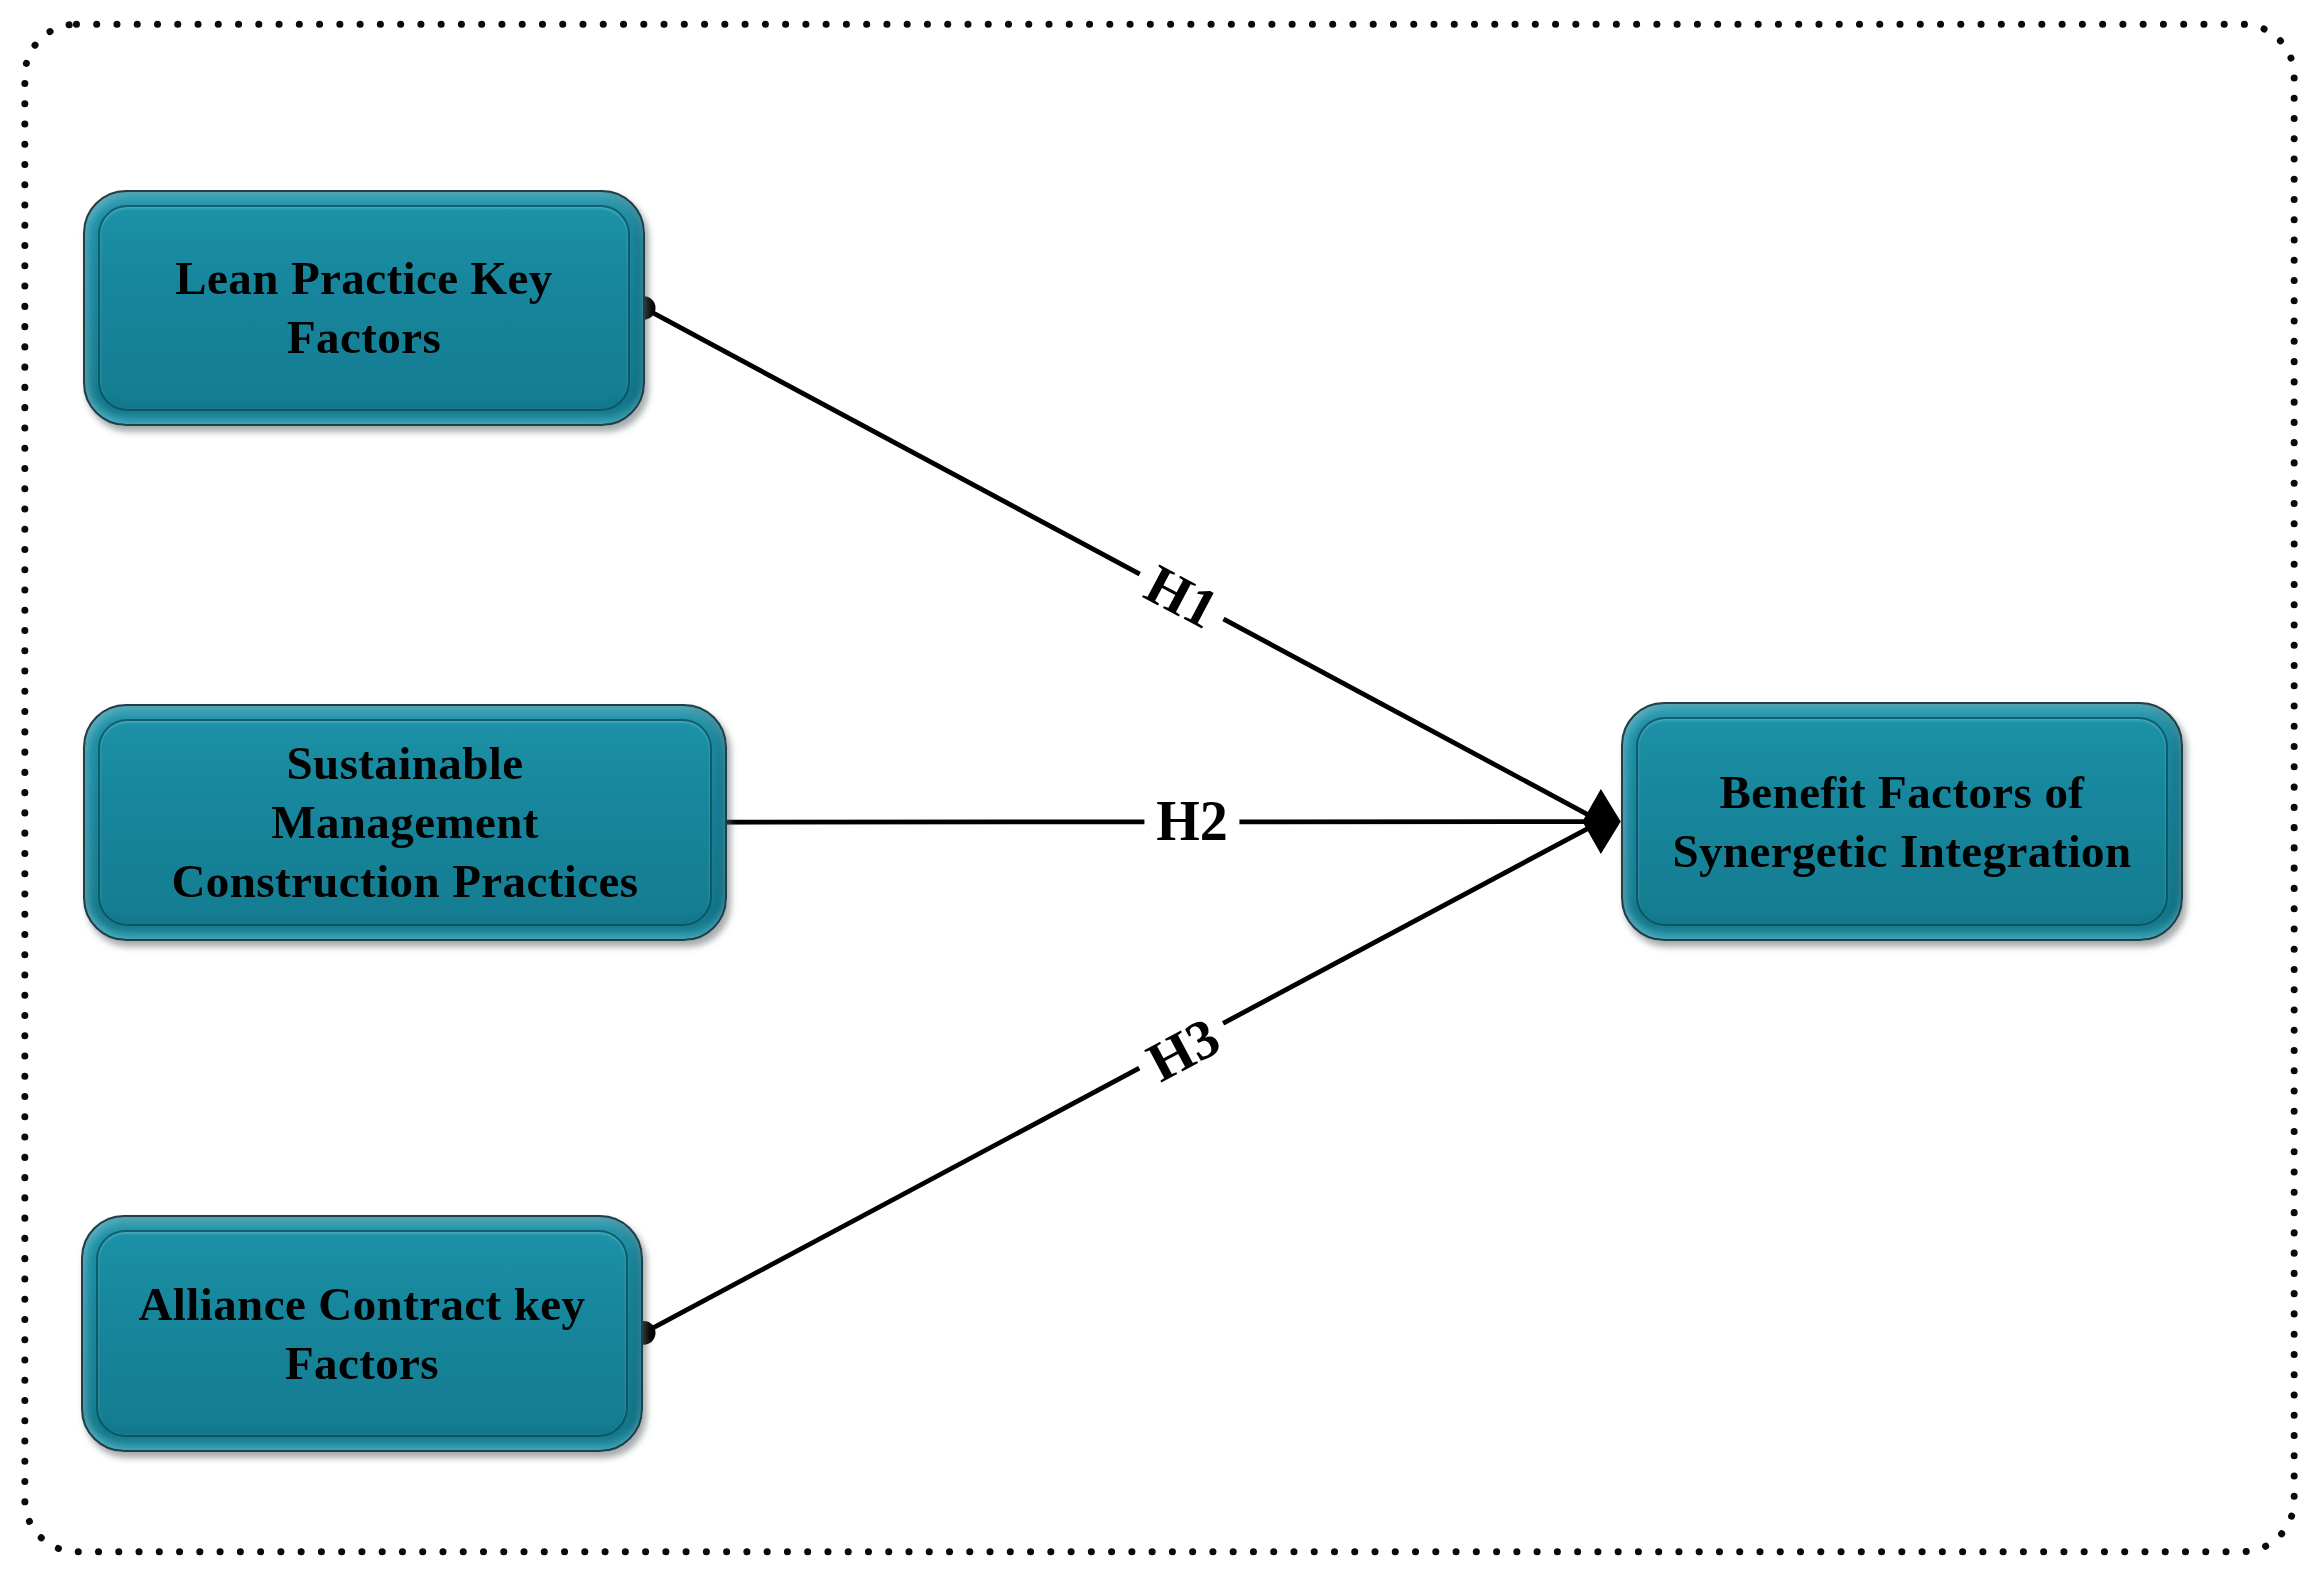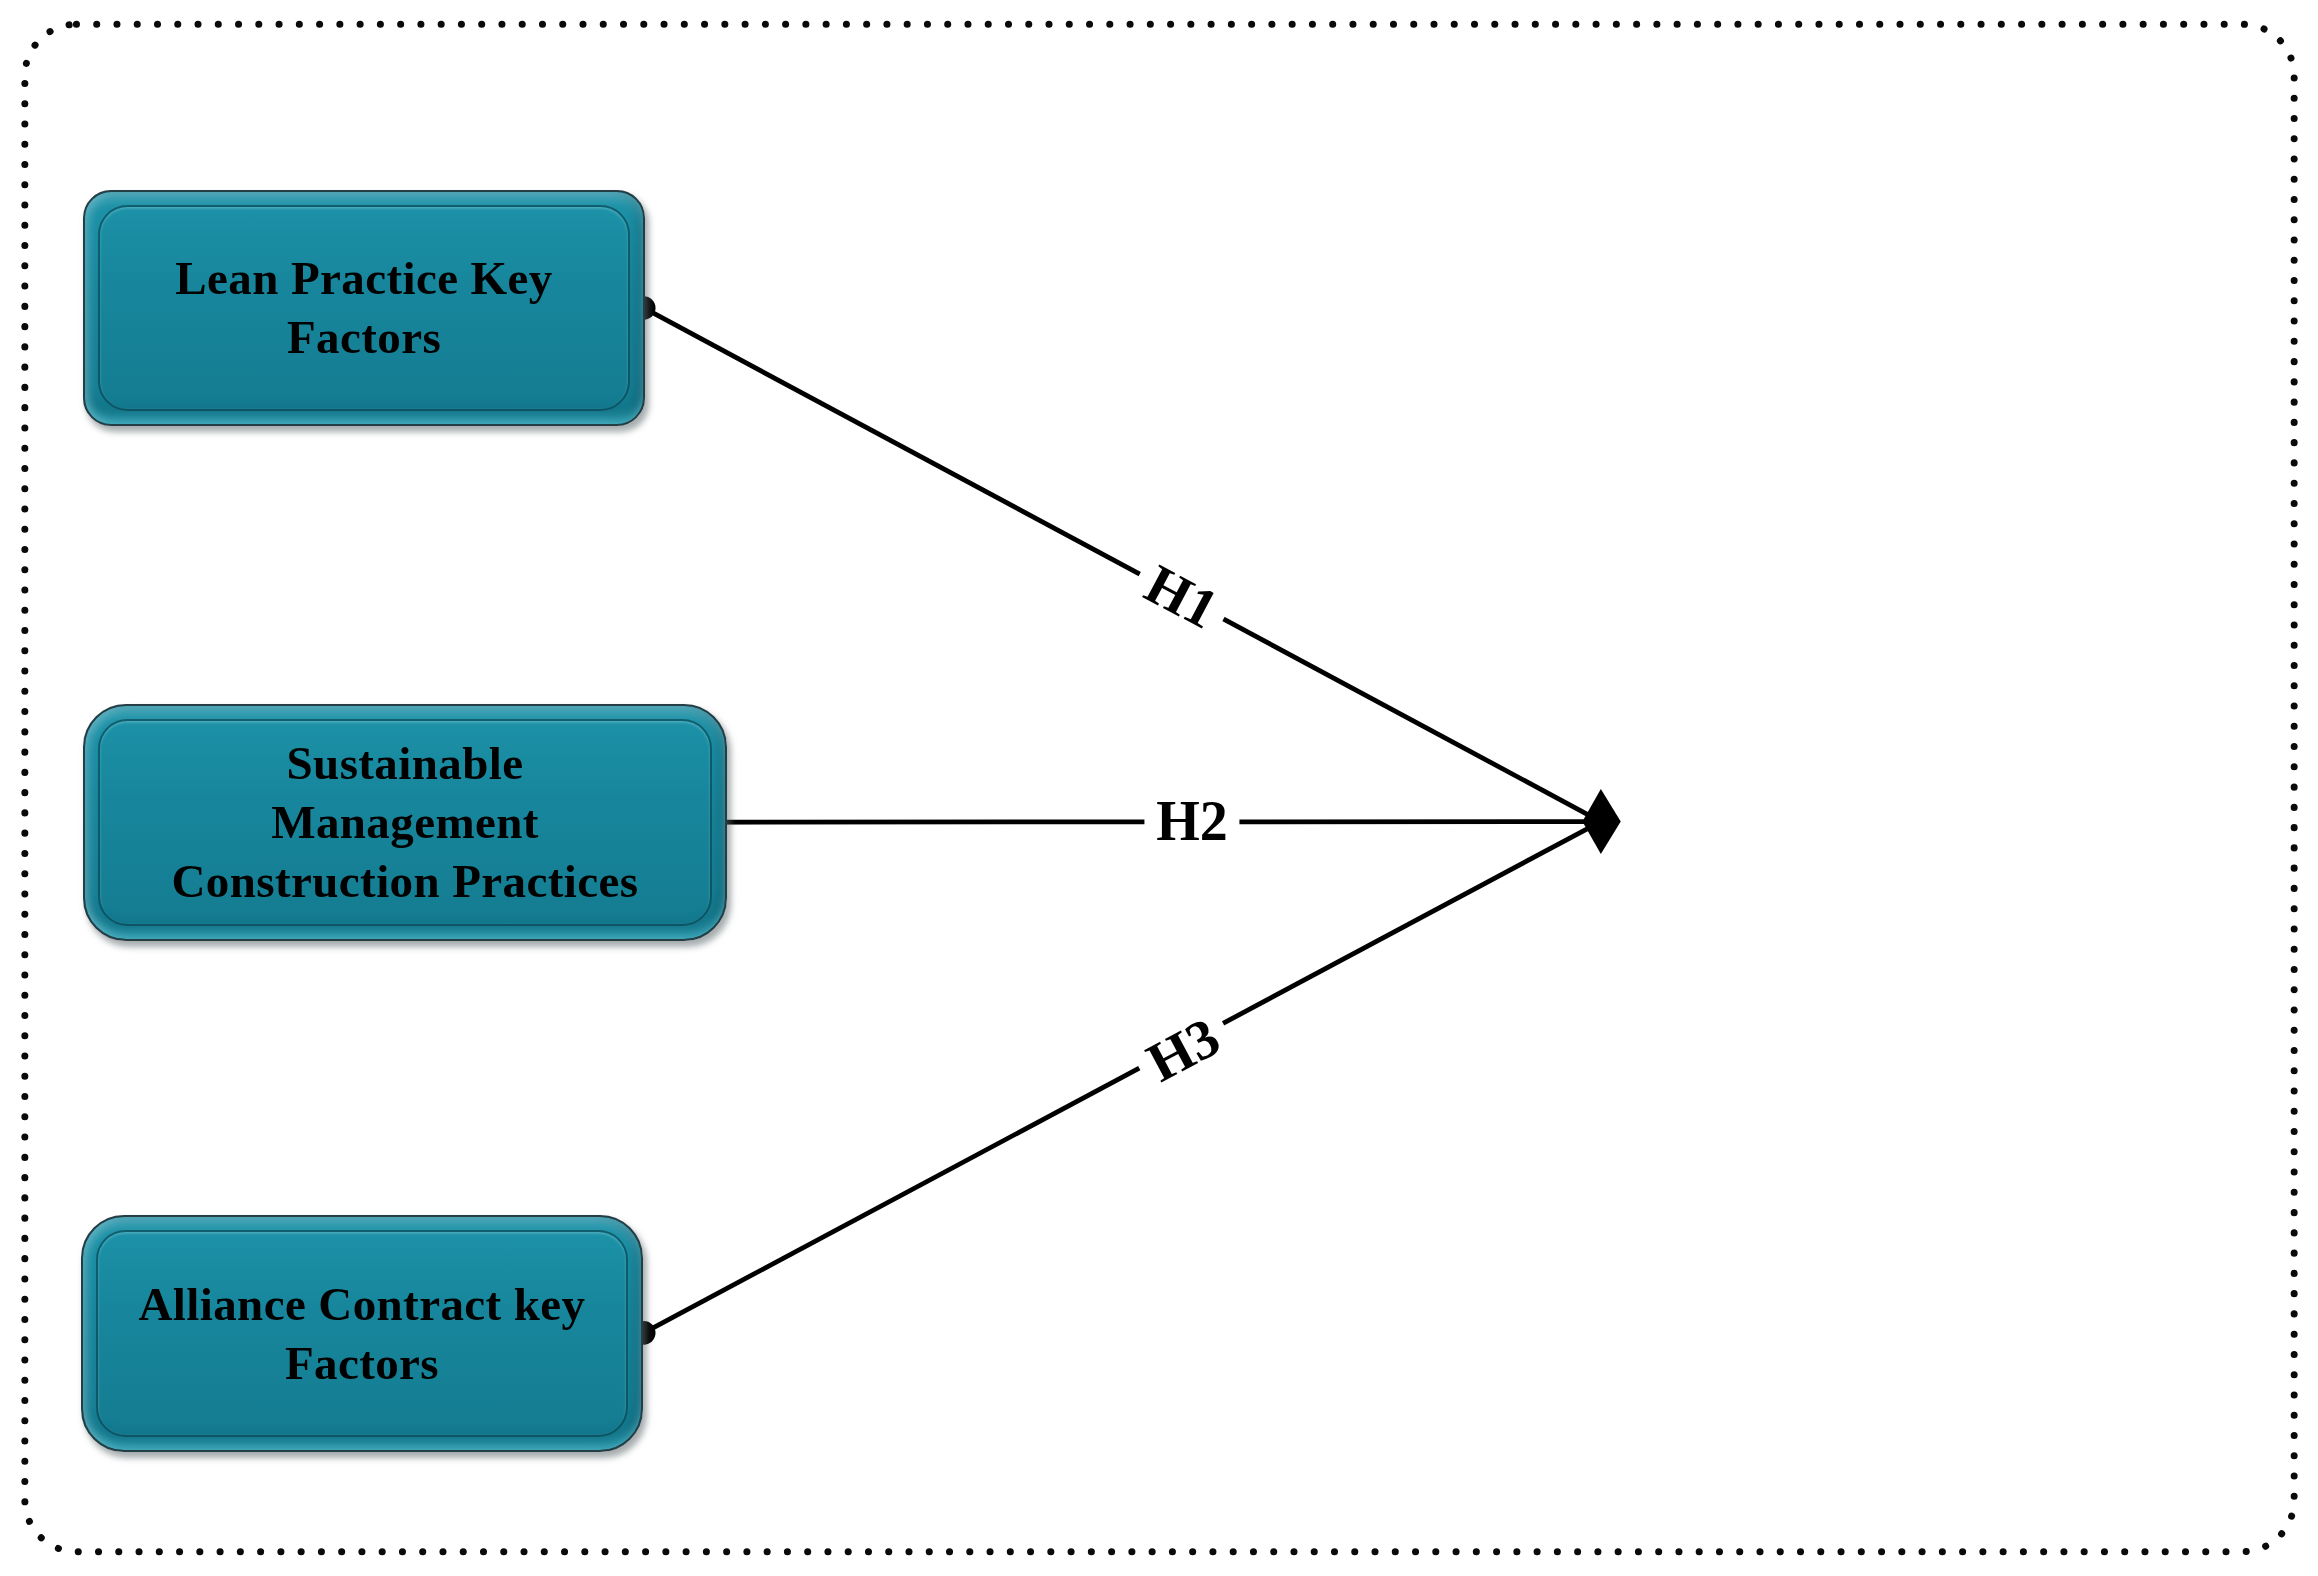--- a/index.html
+++ b/index.html
@@ -54,21 +54,21 @@
   .box-label {
     position: relative;
     white-space: pre-line;
     color: #000000;
     font-weight: 700;
     font-size: 47px;
     line-height: 59px;
     letter-spacing: 0.4px;
     padding: 0 14.7px;
   }
-  .box-lean       { left: 83px;  top: 190px;  width: 562px; height: 236px; border-radius: 28px; }
+  .box-lean       { left: 83px;  top: 190px;  width: 562px; height: 236px; }
   .box-sustain    { left: 83px;  top: 704px;  width: 644px; height: 237px; }
   .box-alliance   { left: 81px;  top: 1215px; width: 562px; height: 237px; }
   .box-benefit    { left: 1621px; top: 702px;  width: 562px; height: 239px; }
   
   .hyp-label {
     position: absolute;
     transform: translate(-50%, -50%);
     background: #ffffff;
     color: #000000;
     font-weight: 700;
@@ -110,19 +110,23 @@
     <span class="box-label">Sustainable
 Management
 Construction Practices</span>
   </div>
 
   <div class="box box-alliance">
     <span class="box-label">Alliance Contract key
 Factors</span>
   </div>
 
+  <div class="box box-benefit">
+    <span class="box-label">Benefit Factors of
+Synergetic Integration</span>
+  </div>
 
   <div class="hyp-label hyp-1">H1</div>
   <div class="hyp-label hyp-2">H2</div>
   <div class="hyp-label hyp-3">H3</div>
 
 </div>
 
 
 </body></html>

